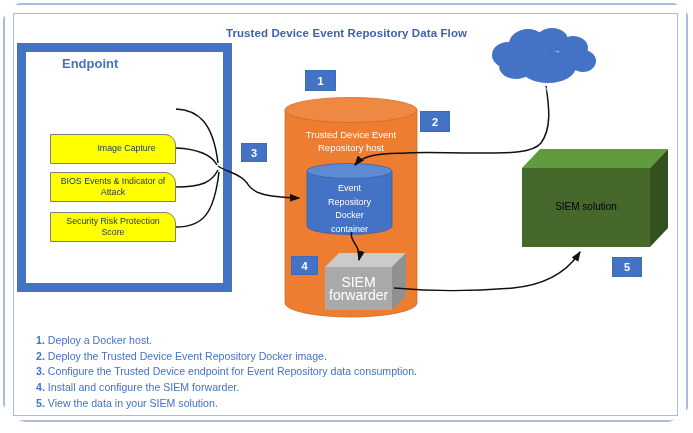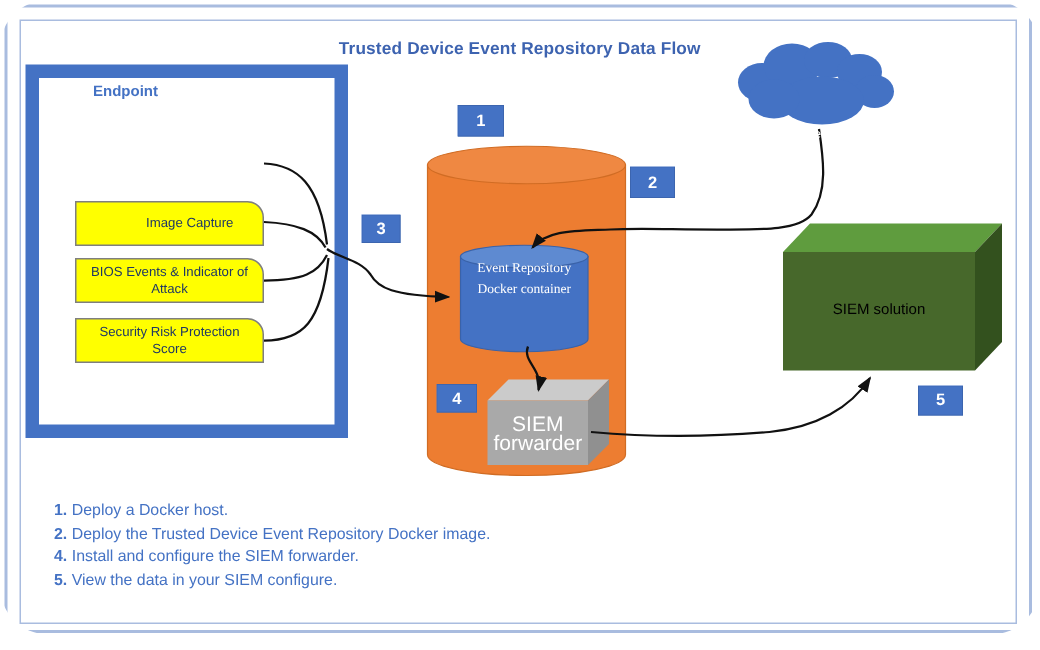--- a/index.html
+++ b/index.html
@@ -5,32 +5,32 @@
   html,body{margin:0;padding:0;background:#fff;}
   #canvas{
     position:relative;width:693px;height:423px;background:#ffffff;
     font-family:"Liberation Sans",sans-serif;overflow:hidden;border-radius:32px;
   }
   .abs{position:absolute;}
   .outer-border{left:3px;top:3px;width:681px;height:415px;border:2px solid var(--frame-light);}
   .inner-border{left:13px;top:13px;width:663px;height:401px;border:1.5px solid var(--frame-light);}
   .title{left:0;top:27px;width:693px;text-align:center;font-weight:bold;font-size:11.5px;color:var(--title-blue);letter-spacing:.1px;}
   .endpoint-box{left:17px;top:43px;width:215px;height:249px;border:9px solid var(--accent);background:#fff;box-sizing:border-box;}
-  .endpoint-label{left:62px;top:56px;font-size:10px;font-weight:bold;color:var(--accent);}
+  .endpoint-label{left:62px;top:56px;font-size:13px;font-weight:bold;color:var(--accent);}
   .ybox{
     left:50px;width:126px;height:30px;background:var(--yellow);
     border:1.5px solid var(--yellow-border);border-top-right-radius:11px;
     box-sizing:border-box;display:flex;align-items:center;justify-content:center;
     text-align:center;font-size:8.8px;line-height:1.3;color:var(--navy-text);padding:0 5px;
   }
   .ybox1{top:94px;} .ybox2{top:134px;padding-left:32px;} .ybox3{top:172px;} .ybox4{top:212px;}
   svg.layer{left:0;top:0;z-index:2;pointer-events:none;}
   .lbl{z-index:3;text-align:center;}
   .host-label{left:292px;top:129px;width:118px;color:#fff;font-size:9.5px;line-height:12.5px;}
-  .container-label{left:318px;top:172px;width:63px;color:#fff;font-size:9px;line-height:13.5px;font-family:Liberation Serif, serif;}
+  .container-label{left:318px;top:182px;width:63px;color:#fff;font-size:9px;line-height:13.5px;}
   .forwarder-label{left:329px;top:276px;width:59px;color:#fff;font-size:14px;line-height:12.5px;}
   .dockerhub-label{left:512px;top:52px;width:65px;color:#fff;font-size:8.5px;margin-top:32px;}
   .siem-label{left:532px;top:201px;width:108px;color:#000;font-size:10px;}
   .badge{
     z-index:3;background:var(--accent);color:#fff;font-weight:bold;font-size:11px;
     display:flex;align-items:center;justify-content:center;box-shadow:0 0 0 .5px #3a62a8 inset;
   }
   .badge1{left:305px;top:70px;width:31px;height:21px;}
   .badge2{left:420px;top:111px;width:30px;height:21px;}
   .badge3{left:241px;top:143px;width:26px;height:19px;}
@@ -112,31 +112,33 @@
     <path class="conn" d="M176,109 C198,110 213,122 218,163"></path>
     <path class="conn" d="M176,148 C198,149 211,154 217,165"></path>
     <path class="conn" d="M176,187 C202,187 212,182 218,170"></path>
     <path class="conn" d="M176,227 C202,227 214,215 219,172"></path>
     <path class="conn" marker-end="url(#arr)" d="M218,166 C226,172 240,173 247,183 C252,192 262,197 299,198"></path>
     <path class="conn" marker-end="url(#arr)" d="M546,86 C549,106 552,128 541,143 C532,154 505,153 478,153 C448,153 424,152 407,153 C384,154 365,153 355,165"></path>
     <path class="conn" marker-end="url(#arr)" d="M352,231 C348,241 362,246 359,260"></path>
     <path class="conn" marker-end="url(#arr)" d="M394,288 C438,292 478,291 513,288 C544,285 567,272 580,252"></path>
   </svg>
 
+  <div class="abs lbl host-label">Trusted Device Event Repository host</div>
   <div class="abs lbl container-label">Event Repository Docker container</div>
   <div class="abs lbl forwarder-label">SIEM forwarder</div>
   <div class="abs lbl dockerhub-label">DockerHub</div>
   <div class="abs lbl siem-label">SIEM solution</div>
 
   <div class="abs badge badge1">1</div>
   <div class="abs badge badge2">2</div>
   <div class="abs badge badge3">3</div>
   <div class="abs badge badge4">4</div>
   <div class="abs badge badge5">5</div>
 
   <div class="abs steps">
     <div><span class="num">1.</span><span>Deploy a Docker host.</span></div>
     <div><span class="num">2.</span><span>Deploy the Trusted Device Event Repository Docker image.</span></div>
+    <div><span class="num">3.</span><span>Configure the Trusted Device endpoint for Event Repository data consumption.</span></div>
     <div><span class="num">4.</span><span>Install and configure the SIEM forwarder.</span></div>
-    <div><span class="num">5.</span><span>View the data in your SIEM configure.</span></div>
+    <div><span class="num">5.</span><span>View the data in your SIEM solution.</span></div>
   </div>
 
 </div>
 
 </body></html>

